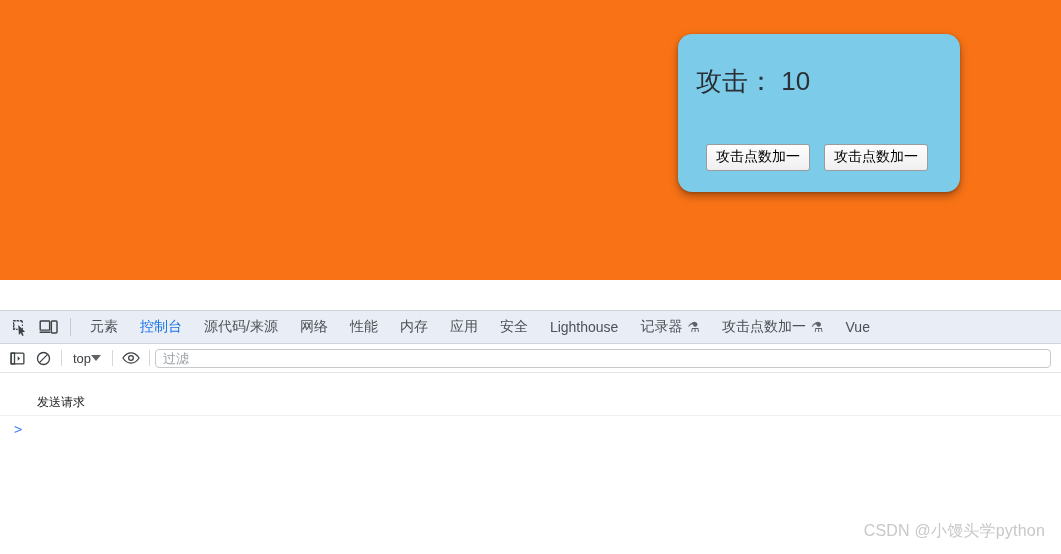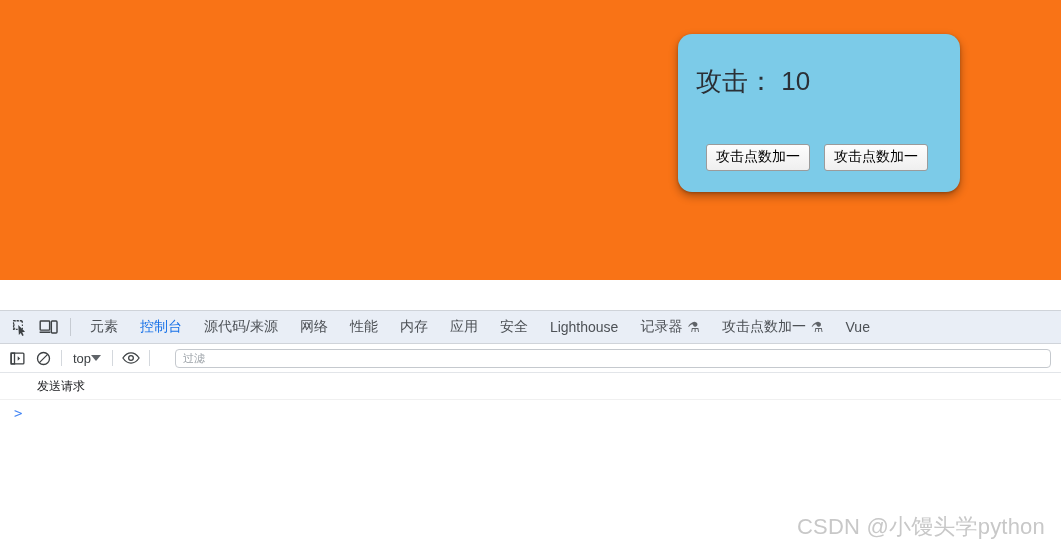--- a/index.html
+++ b/index.html
@@ -168,26 +168,26 @@
     border-top: 6px solid #5f6368;
   }
   .tb-divider {
     width: 1px; height: 16px;
     background: #d4d8dd;
     margin: 0 5px;
   }
   #filter-input {
     flex: 1 1 auto;
     height: 19px;
-    margin-left: 20px;
+    margin-left: 0;
     margin-right: 6px;
     border: 1px solid #c5c9ce;
     border-radius: 4px;
     background: #ffffff;
-    font-size: 11px;
+    font-size: 13px;
     color: #3c4043;
     padding: 0 7px;
     font-family: "Liberation Sans", "DejaVu Sans", sans-serif;
     outline: none;
     box-sizing: border-box;
   }
   #filter-input::placeholder { color: #9aa0a6; }
 
   
   #console-body {
@@ -197,20 +197,21 @@
   }
   .console-message {
     display: flex;
     align-items: flex-start;
     padding: 5px 0 5px 37px;
     font-family: "DejaVu Sans Mono", "Liberation Mono", monospace;
     font-size: 12px;
     color: #202124;
     border-bottom: 1px solid #f0f0f0;
     line-height: 16px;
+    margin-top: 16px;
   }
   #console-prompt {
     display: flex;
     align-items: flex-start;
     padding: 6px 0 0 14px;
     height: 22px;
   }
   .prompt-chevron {
     color: #4285f4;
     font-size: 14px;
@@ -221,21 +222,21 @@
     flex: 1 1 auto;
     height: 16px;
     outline: none;
   }
 
   
   #watermark {
     position: absolute;
     right: 16px;
     bottom: 12px;
-    font-size: 22px;
+    font-size: 16px;
     color: #c8c8c8;
     white-space: nowrap;
     font-family: "Liberation Sans", "DejaVu Sans", sans-serif;
     letter-spacing: 0.2px;
   }
 </style>
 </head>
 <body>
 
 <div id="page-area">

